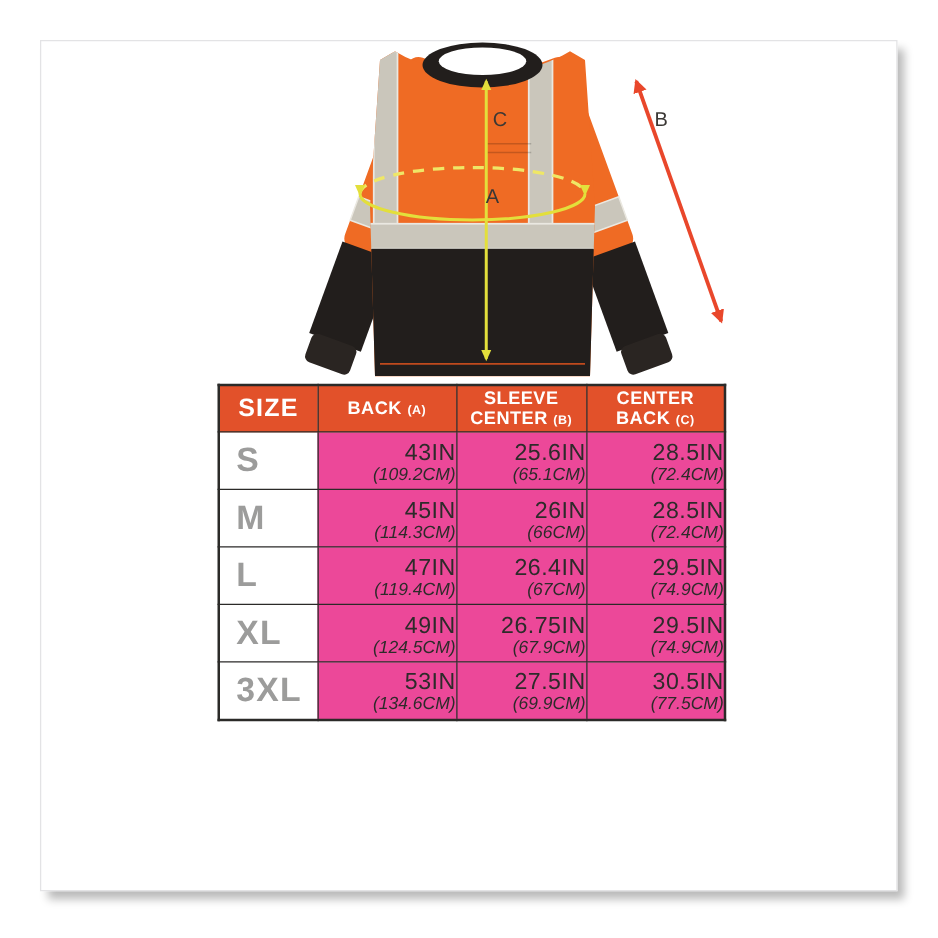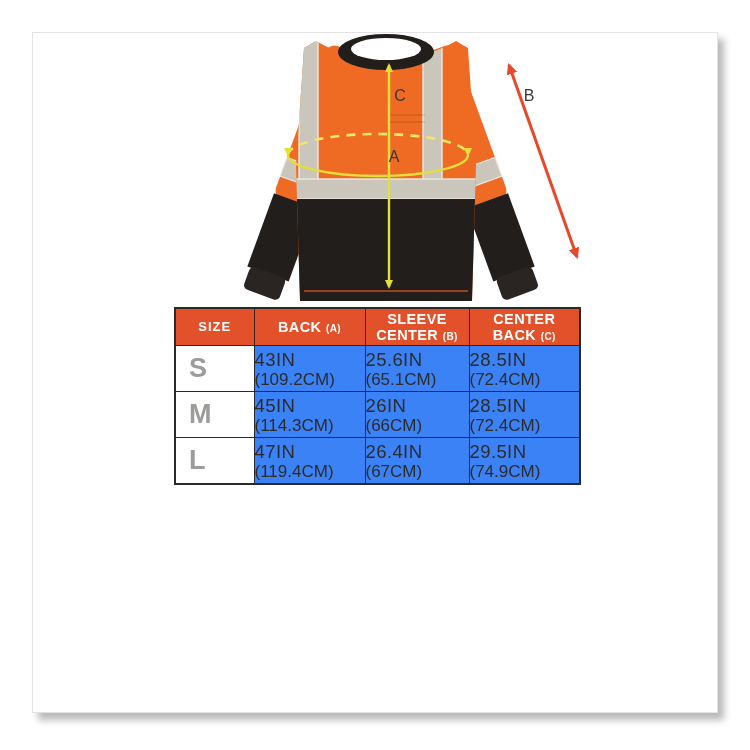--- a/index.html
+++ b/index.html
@@ -19,30 +19,30 @@
   }
   .size-table th,.size-table td{
     border:1.6px solid var(--table-border,#2b2a28);
     padding:0;box-sizing:border-box;
   }
   .size-table thead th{
     background:var(--header-orange,#e2512a);color:#ffffff;
     height:37px;font-weight:bold;font-size:14.5px;line-height:1.12;
     letter-spacing:0.4px;text-align:center;padding:2px 3px;
   }
-  .size-table thead th.col-size{font-size:13px;letter-spacing:1px;margin-top:11px;}
+  .size-table thead th.col-size{font-size:20px;letter-spacing:1px;margin-top:11px;}
   .h-sub{font-size:10px;font-weight:bold;}
   .size-table tbody tr{height:46px;}
   td.size-cell{
     font-size:27px;font-weight:bold;color:var(--size-gray,#9c9c9b);
     text-align:left;padding-left:13px;letter-spacing:1px;background:#fff;
   }
-  td.val-cell{text-align:left;background:#3b82f6;color:var(--text-dark,#2d2b2a);}
+  td.val-cell{text-align:right;background:#ec4899;color:var(--text-dark,#2d2b2a);}
   .val-in{font-size:18.5px;line-height:1.14;letter-spacing:0.4px;}
-  .val-cm{font-size:17px;line-height:1.12;}
+  .val-cm{font-size:14px;line-height:1.12;font-style:italic;}
   .c-size{width:79px;}.c-torso{width:111px;}.c-sleeve{width:104px;}.c-back{width:111px;}
 </style>
 </head>
 <body>
 
 <div class="card">
 
   <div class="diagram-wrap">
     <svg viewBox="0 0 370 272" xmlns="http://www.w3.org/2000/svg">
       <defs>
@@ -163,15 +163,45 @@
           </td>
         <td class="val-cell">
             <div class="val-in">26.4IN</div>
             <div class="val-cm">(67CM)</div>
           </td>
         <td class="val-cell">
             <div class="val-in">29.5IN</div>
             <div class="val-cm">(74.9CM)</div>
           </td>
       </tr>
+      <tr>
+        <td class="size-cell">XL</td>
+        <td class="val-cell">
+            <div class="val-in">49IN</div>
+            <div class="val-cm">(124.5CM)</div>
+          </td>
+        <td class="val-cell">
+            <div class="val-in">26.75IN</div>
+            <div class="val-cm">(67.9CM)</div>
+          </td>
+        <td class="val-cell">
+            <div class="val-in">29.5IN</div>
+            <div class="val-cm">(74.9CM)</div>
+          </td>
+      </tr>
+      <tr>
+        <td class="size-cell">3XL</td>
+        <td class="val-cell">
+            <div class="val-in">53IN</div>
+            <div class="val-cm">(134.6CM)</div>
+          </td>
+        <td class="val-cell">
+            <div class="val-in">27.5IN</div>
+            <div class="val-cm">(69.9CM)</div>
+          </td>
+        <td class="val-cell">
+            <div class="val-in">30.5IN</div>
+            <div class="val-cm">(77.5CM)</div>
+          </td>
+      </tr>
     </tbody>
   </table>
 </div>
 
 </body></html>

